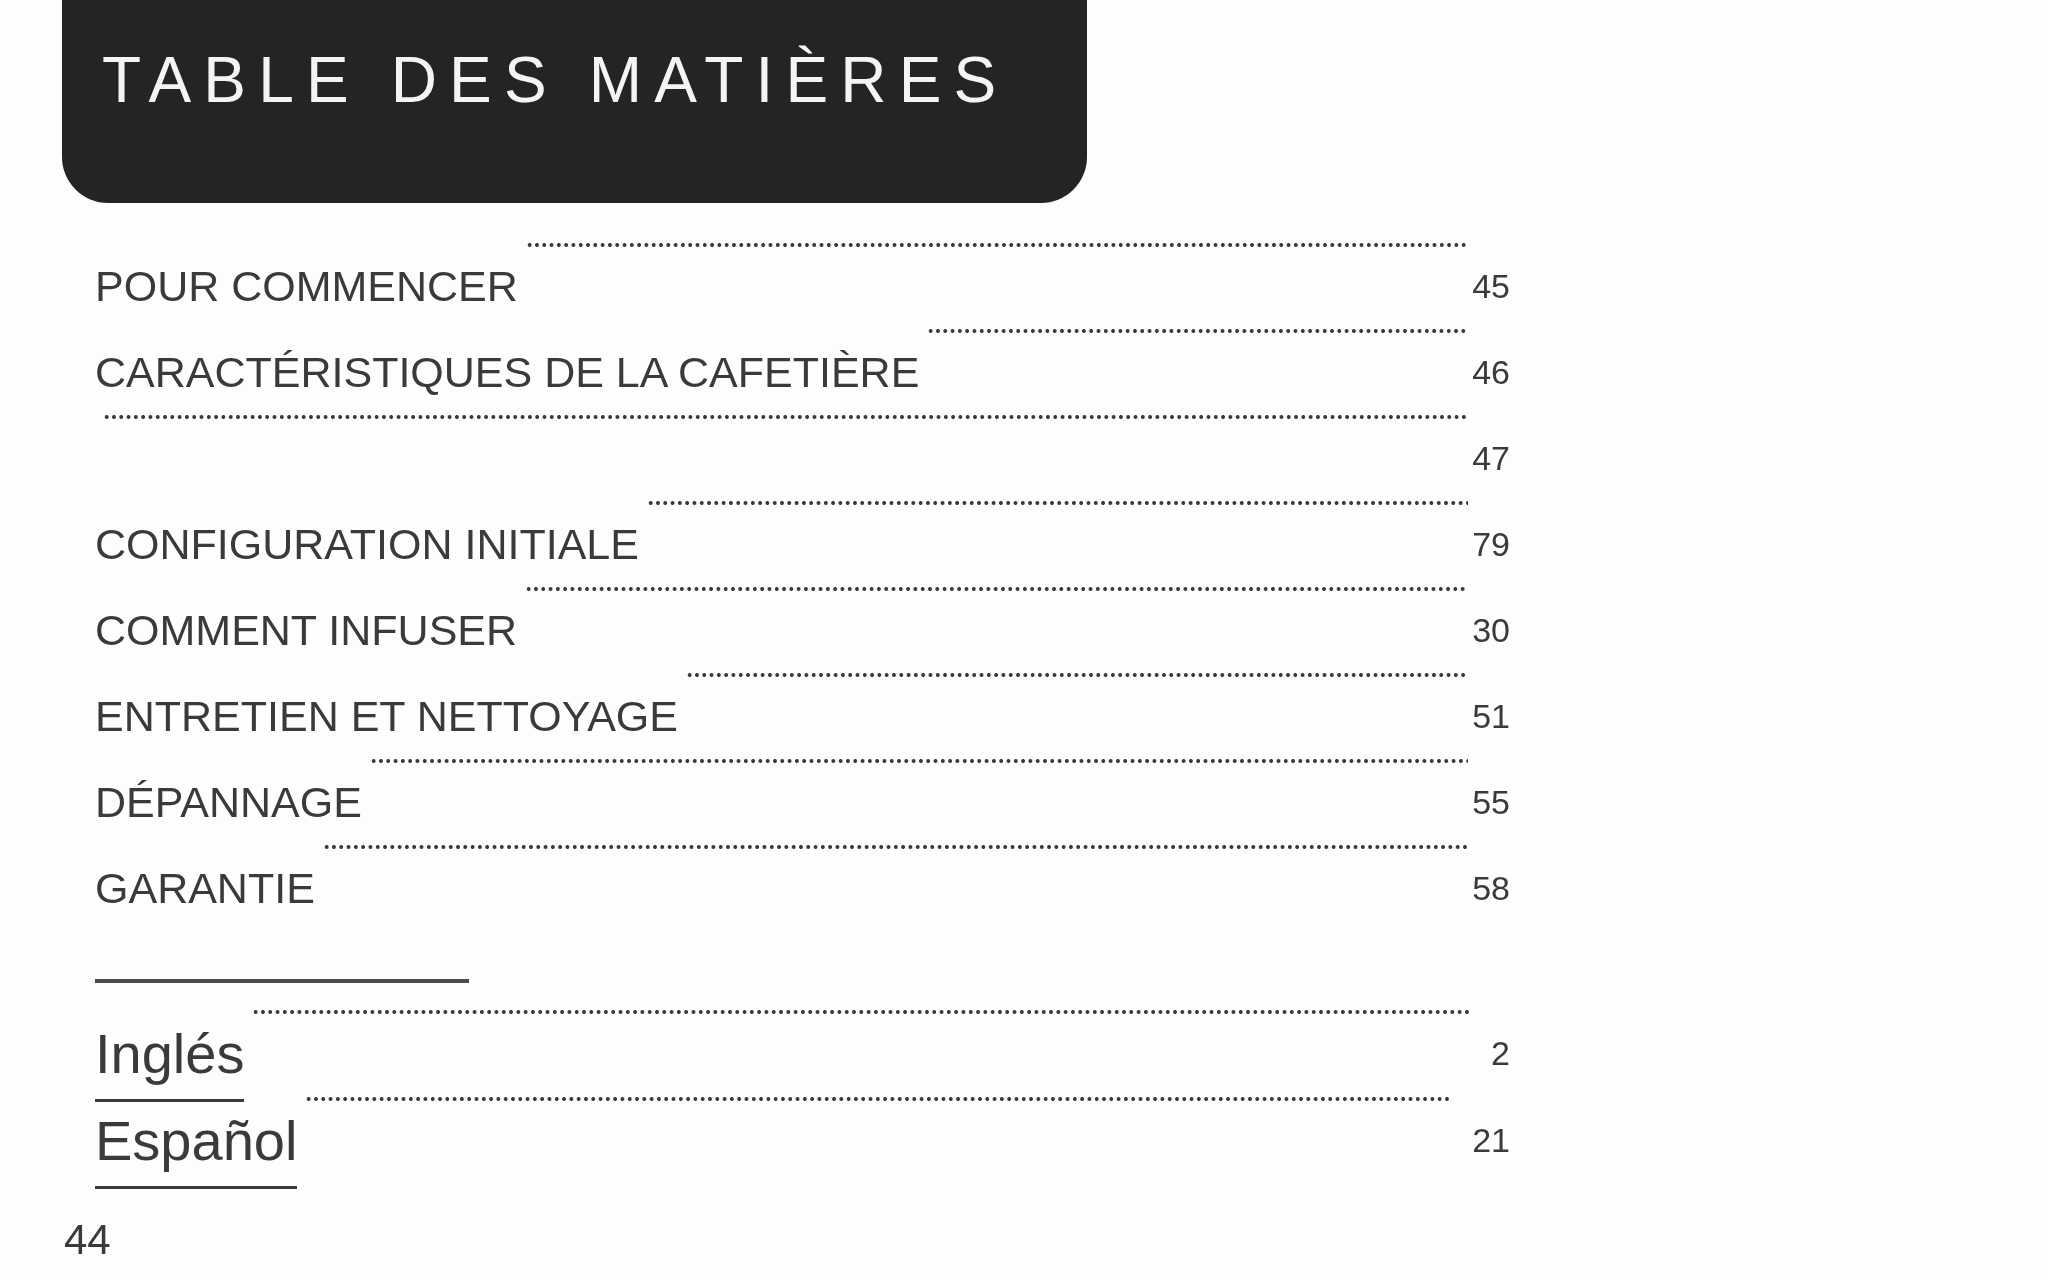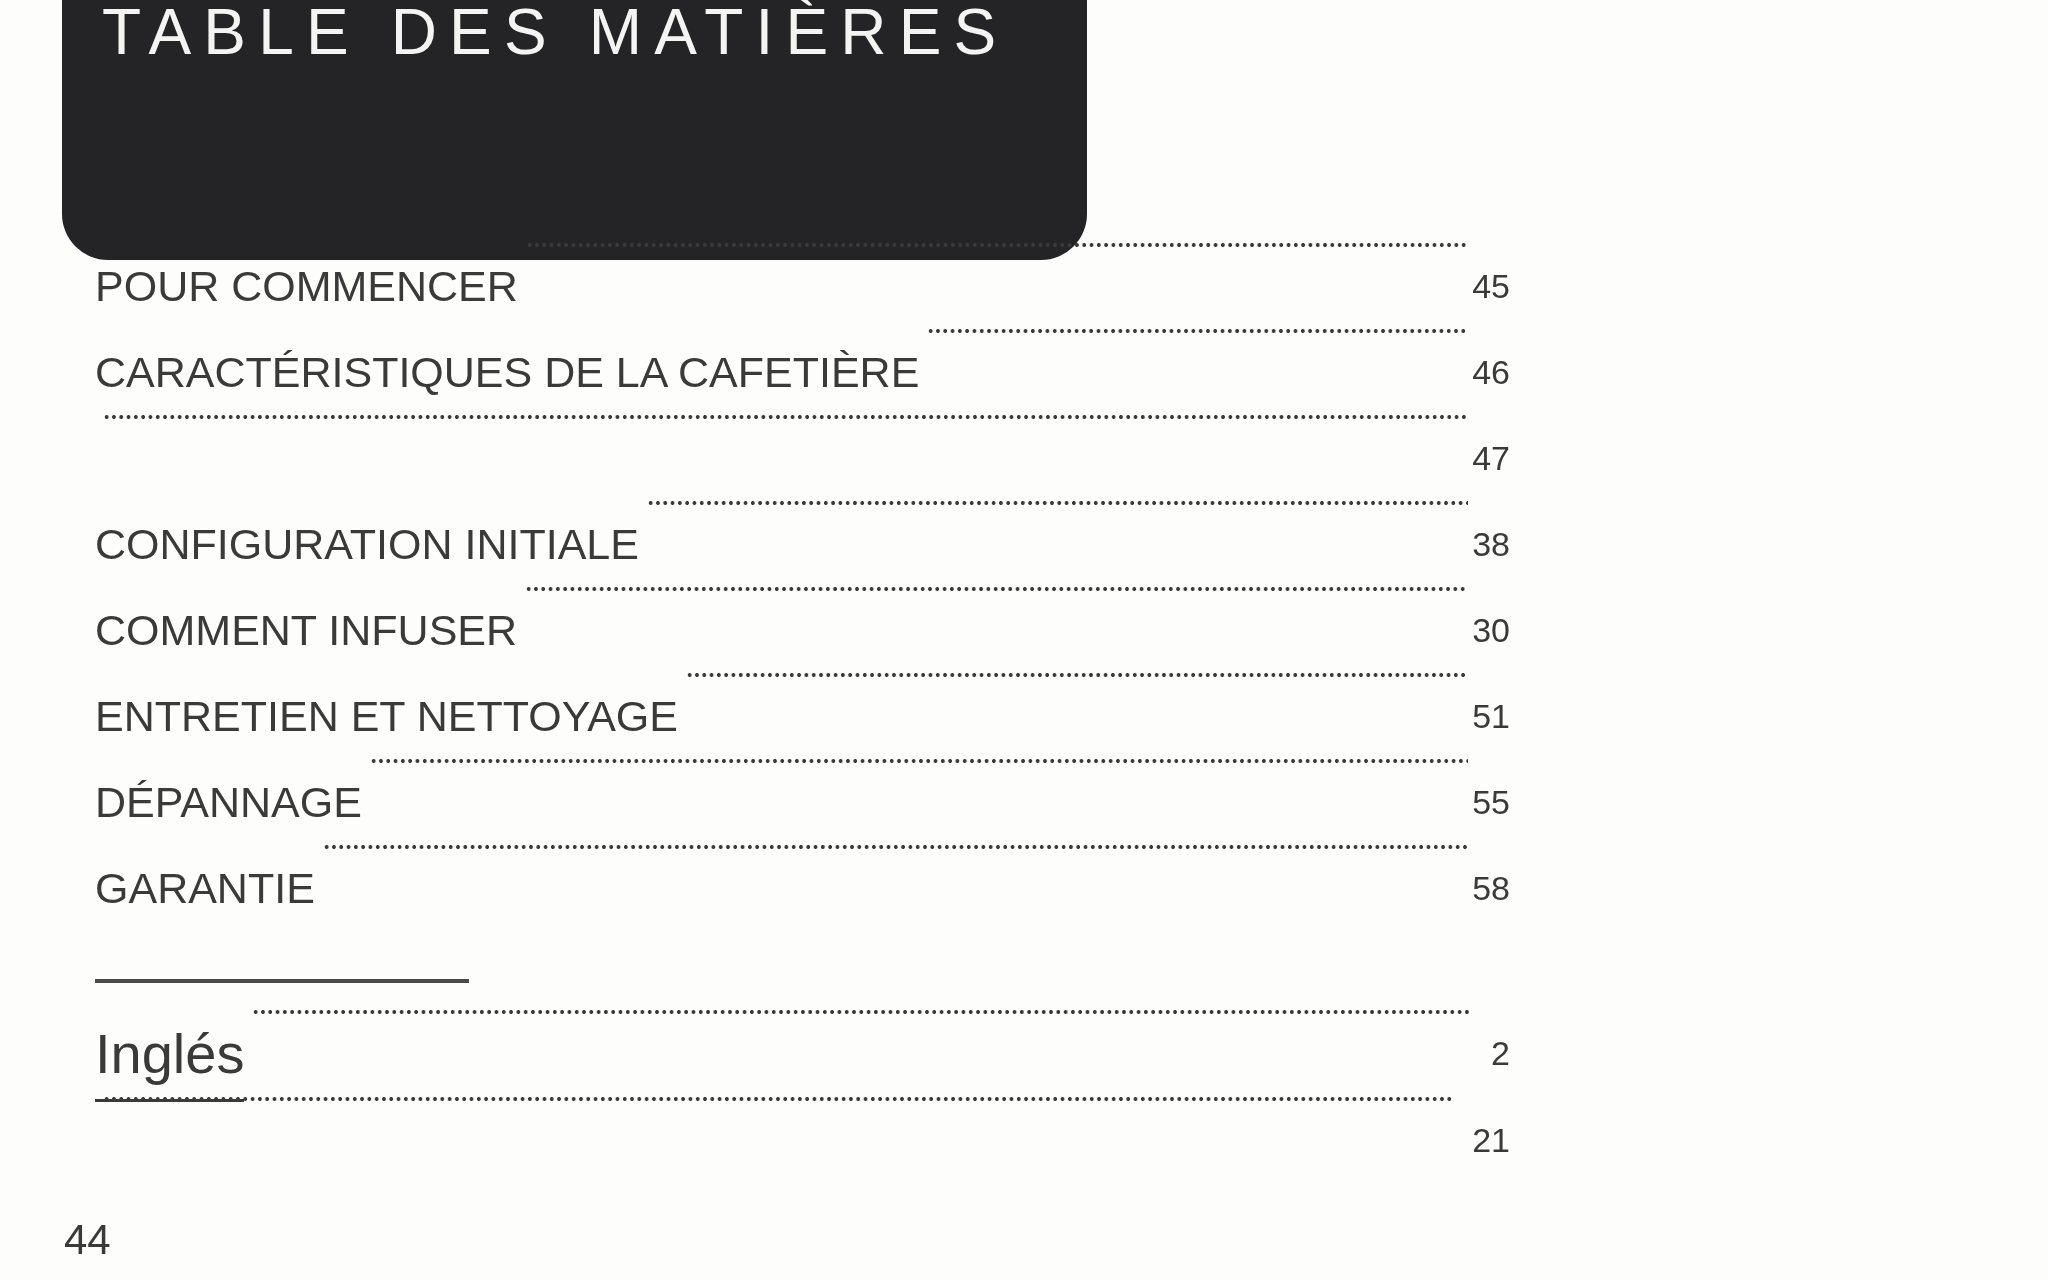--- a/index.html
+++ b/index.html
@@ -22,25 +22,25 @@
     background: var(--page-bg);
     overflow: hidden;
   }
 
   
   .header-box {
     position: absolute;
     left: 62px;
     top: 0;
     width: 1025px;
-    height: 260px;
+    height: 203px;
     background: var(--header-bg);
     border-radius: 0 0 46px 46px;
     display: flex;
-    align-items: flex-start;
+    align-items: center;
     padding: 0 0 44px 40px;
   }
   .header-box h1 {
     font-size: 64px;
     font-weight: 300;
     letter-spacing: 0.19em;
     line-height: 1;
     color: var(--title-text);
     white-space: nowrap;
   }
@@ -141,21 +141,21 @@
       <span class="leader"></span>
       <span class="pagenum">46</span>
     </div>
     <div class="toc-row">
       <span class="leader"></span>
       <span class="pagenum">47</span>
     </div>
     <div class="toc-row">
       <span>CONFIGURATION INITIALE</span>
       <span class="leader"></span>
-      <span class="pagenum">38</span>
+      <span class="pagenum">79</span>
     </div>
     <div class="toc-row">
       <span>COMMENT INFUSER</span>
       <span class="leader"></span>
       <span class="pagenum">30</span>
     </div>
     <div class="toc-row">
       <span>ENTRETIEN ET NETTOYAGE</span>
       <span class="leader"></span>
       <span class="pagenum">51</span>
@@ -174,20 +174,21 @@
 
   <div class="divider"></div>
 
   <section class="langs">
     <div class="lang-row">
       <span class="lang-label">Inglés</span>
       <span class="leader"></span>
       <span class="pagenum">2</span>
     </div>
     <div class="lang-row">
+      <span class="lang-label">Español</span>
       <span class="leader"></span>
       <span class="pagenum">21</span>
     </div>
   </section>
 
   <div class="folio">44</div>
 
 </div>
 
 </body></html>

